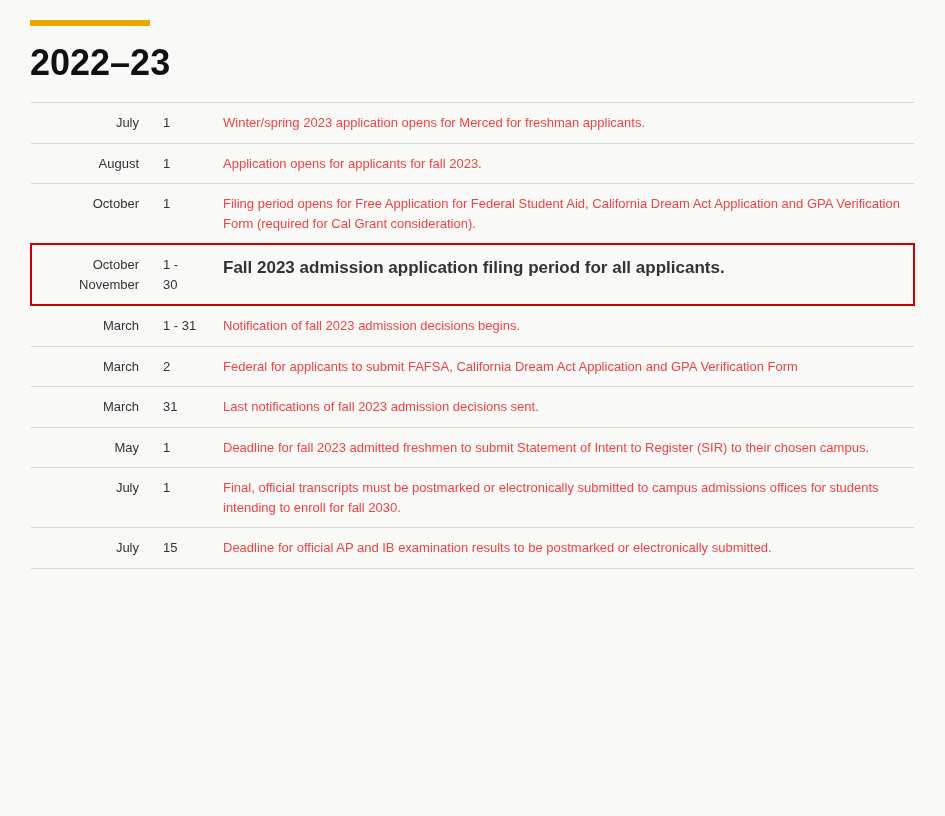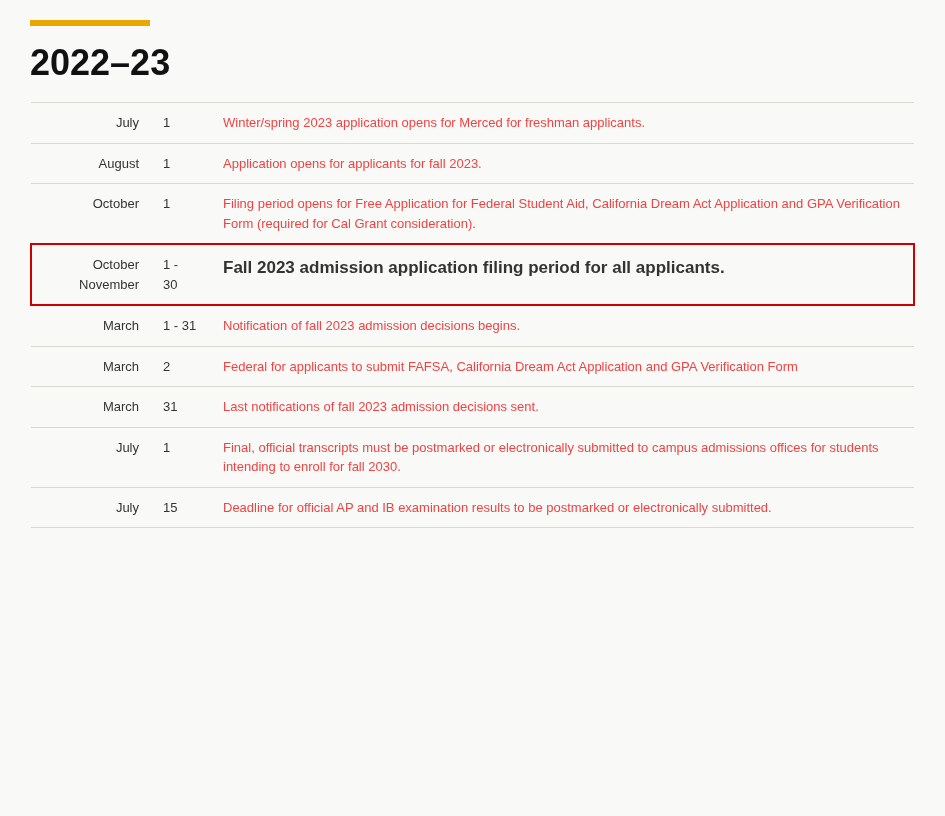--- a/index.html
+++ b/index.html
@@ -136,20 +136,25 @@
         <td class="col-month">March</td>
         <td class="col-day">2</td>
         <td class="col-desc">Federal for applicants to submit FAFSA, California Dream Act Application and GPA Verification Form</td>
       </tr>
       <tr>
         <td class="col-month">March</td>
         <td class="col-day">31</td>
         <td class="col-desc">Last notifications of fall 2023 admission decisions sent.</td>
       </tr>
       <tr>
+        <td class="col-month">May</td>
+        <td class="col-day">1</td>
+        <td class="col-desc">Deadline for fall 2023 admitted freshmen to submit Statement of Intent to Register (SIR) to their chosen campus.</td>
+      </tr>
+      <tr>
         <td class="col-month">July</td>
         <td class="col-day">1</td>
         <td class="col-desc">Final, official transcripts must be postmarked or electronically submitted to campus admissions offices for students intending to enroll for fall 2030.</td>
       </tr>
       <tr>
         <td class="col-month">July</td>
         <td class="col-day">15</td>
         <td class="col-desc">Deadline for official AP and IB examination results to be postmarked or electronically submitted.</td>
       </tr>
     </tbody>

